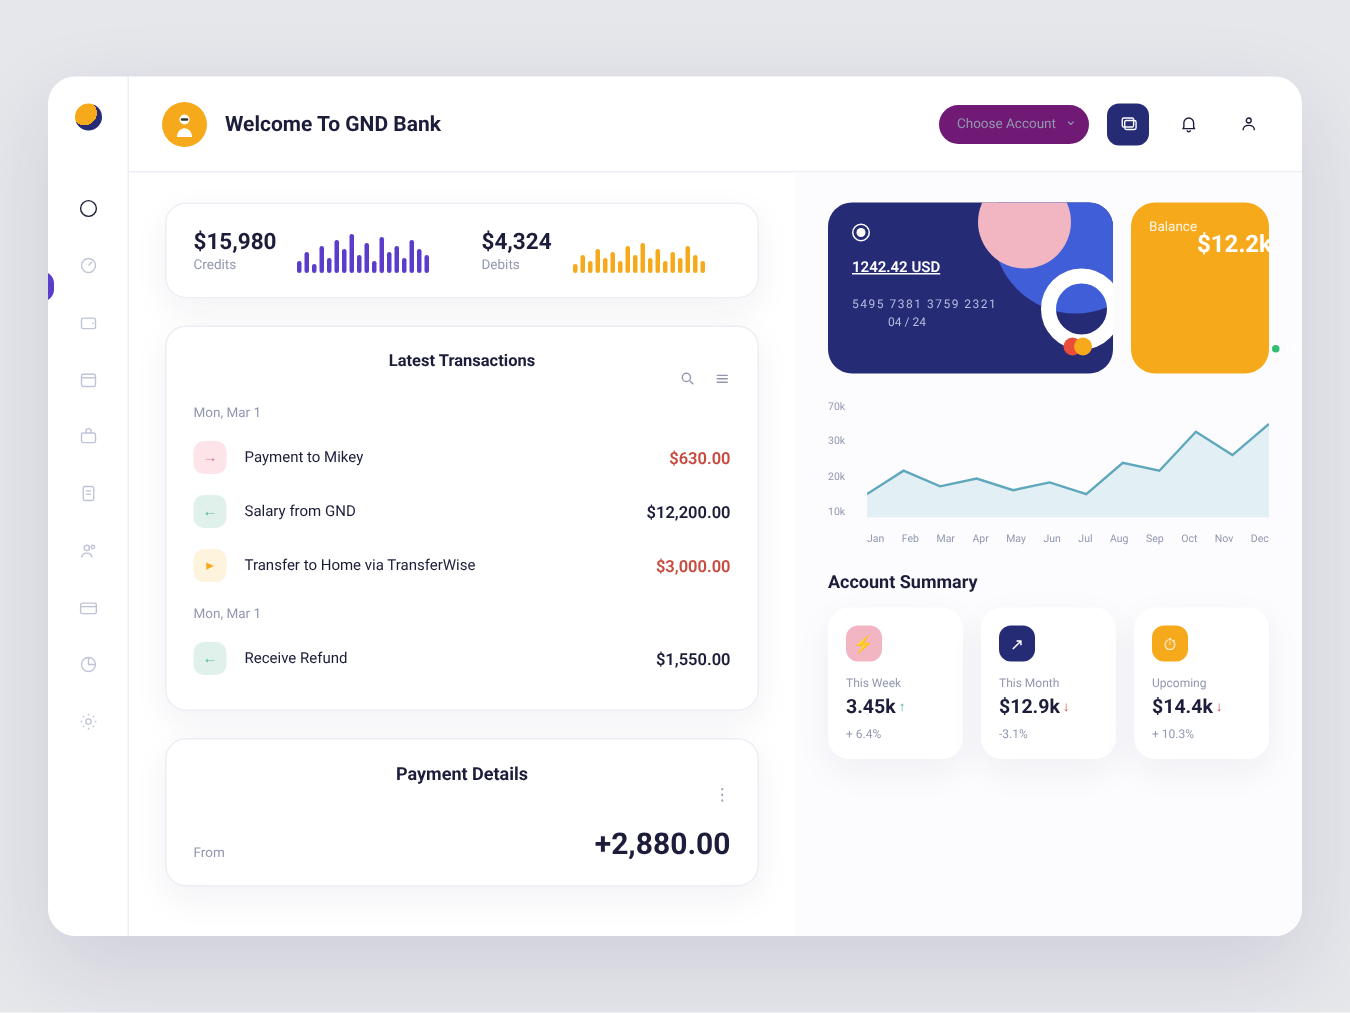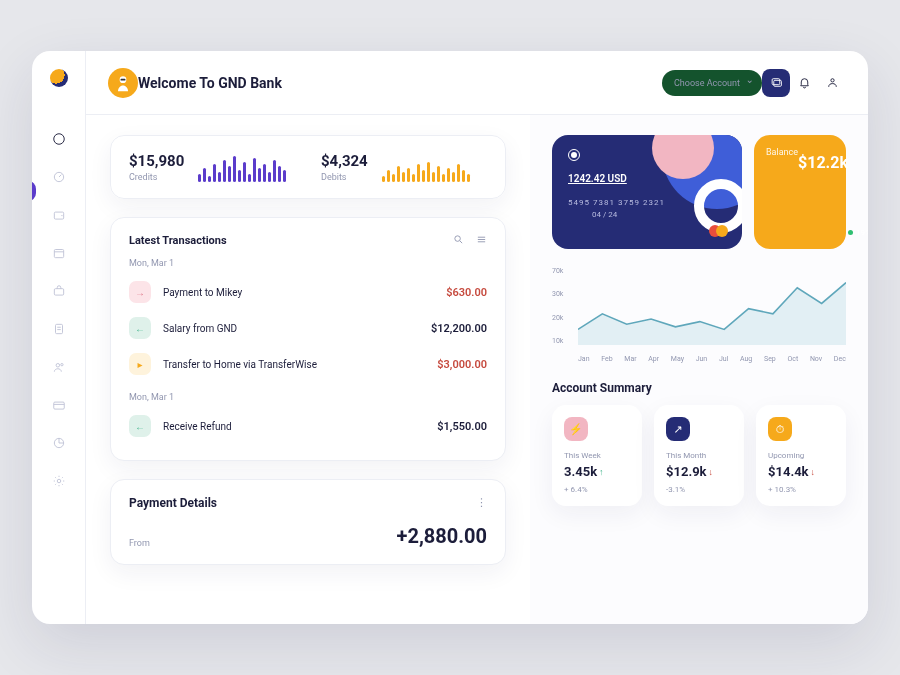--- a/index.html
+++ b/index.html
@@ -62,30 +62,30 @@
 .nav-item{
   width:32px;height:32px;border-radius:8px;display:flex;align-items:center;justify-content:center;color:#bfc3d6;
   cursor:pointer;
 }
 .nav-item.active{color:var(--ink);}
 .nav-item svg{width:14px;height:14px;stroke:currentColor;fill:none;stroke-width:1.6;}
 .content{
   flex:1;display:flex;flex-direction:column;min-width:0;
 }
 .topbar{
-  height:64px;border-bottom:1px solid var(--line);display:flex;align-items:center;padding:0 22px;
+  height:64px;border-bottom:1px solid var(--line);display:flex;align-items:center;padding:0 22px;gap:12px;
 }
 .avatar{
   width:30px;height:30px;border-radius:50%;background:var(--orange);display:flex;align-items:center;justify-content:center;overflow:hidden;
 }
 .avatar svg{width:20px;height:20px;}
 .welcome{font-weight:700;font-size:14px;}
 .spacer{flex:1;}
 .account-select{
-  background:#14532d;border-radius:14px;height:26px;padding:0 22px 0 12px;display:flex;align-items:center;font-size:9px;color:var(--ink-soft);position:relative;cursor:pointer;
+  background:#701a75;border-radius:14px;height:26px;padding:0 22px 0 12px;display:flex;align-items:center;font-size:9px;color:var(--ink-soft);position:relative;cursor:pointer;
 }
 .account-select:after{content:"⌄";position:absolute;right:8px;top:4px;font-size:10px;color:var(--ink-soft);}
 .icon-btn{
   width:28px;height:28px;border-radius:8px;display:flex;align-items:center;justify-content:center;color:var(--ink);cursor:pointer;
 }
 .icon-btn.primary{background:var(--navy);color:#fff;}
 .icon-btn svg{width:13px;height:13px;stroke:currentColor;fill:none;stroke-width:1.7;}
 .panels{
   flex:1;display:flex;min-height:0;
 }
@@ -101,21 +101,21 @@
 .stat{display:flex;gap:14px;align-items:flex-end;flex:1;}
 .stat-text .value{font-weight:700;font-size:15px;}
 .stat-text .label{font-size:9px;color:var(--ink-soft);margin-top:2px;}
 .bars{display:flex;align-items:flex-end;gap:2px;height:28px;}
 .bars span{width:3px;border-radius:2px;display:block;}
 .bars.purple span{background:var(--purple);}
 .bars.orange span{background:var(--orange);}
 .card{
   border:1px solid var(--line);border-radius:14px;padding:16px 18px;box-shadow:var(--shadow);background:#fff;
 }
-.card-header{display:flex;margin-bottom:6px;}
+.card-header{display:flex;align-items:center;margin-bottom:6px;flex-direction:column;}
 .card-title{font-weight:700;font-size:11px;}
 .card-header .actions{margin-left:auto;display:flex;gap:12px;color:var(--ink-soft);}
 .group-date{font-size:9px;color:var(--ink-soft);margin:10px 0 6px;}
 .tx{display:flex;align-items:center;gap:12px;padding:7px 0;font-size:10px;}
 .tx-icon{width:22px;height:22px;border-radius:7px;display:flex;align-items:center;justify-content:center;font-size:10px;}
 .tx .amt{margin-left:auto;font-weight:600;font-size:11px;}
 .amt.red{color:var(--red);}
 .pay-card .value-big{font-size:20px;font-weight:700;margin-left:auto;}
 .pay-row{display:flex;align-items:flex-end;gap:10px;}
 .pay-label{font-size:9px;color:var(--ink-soft);}

